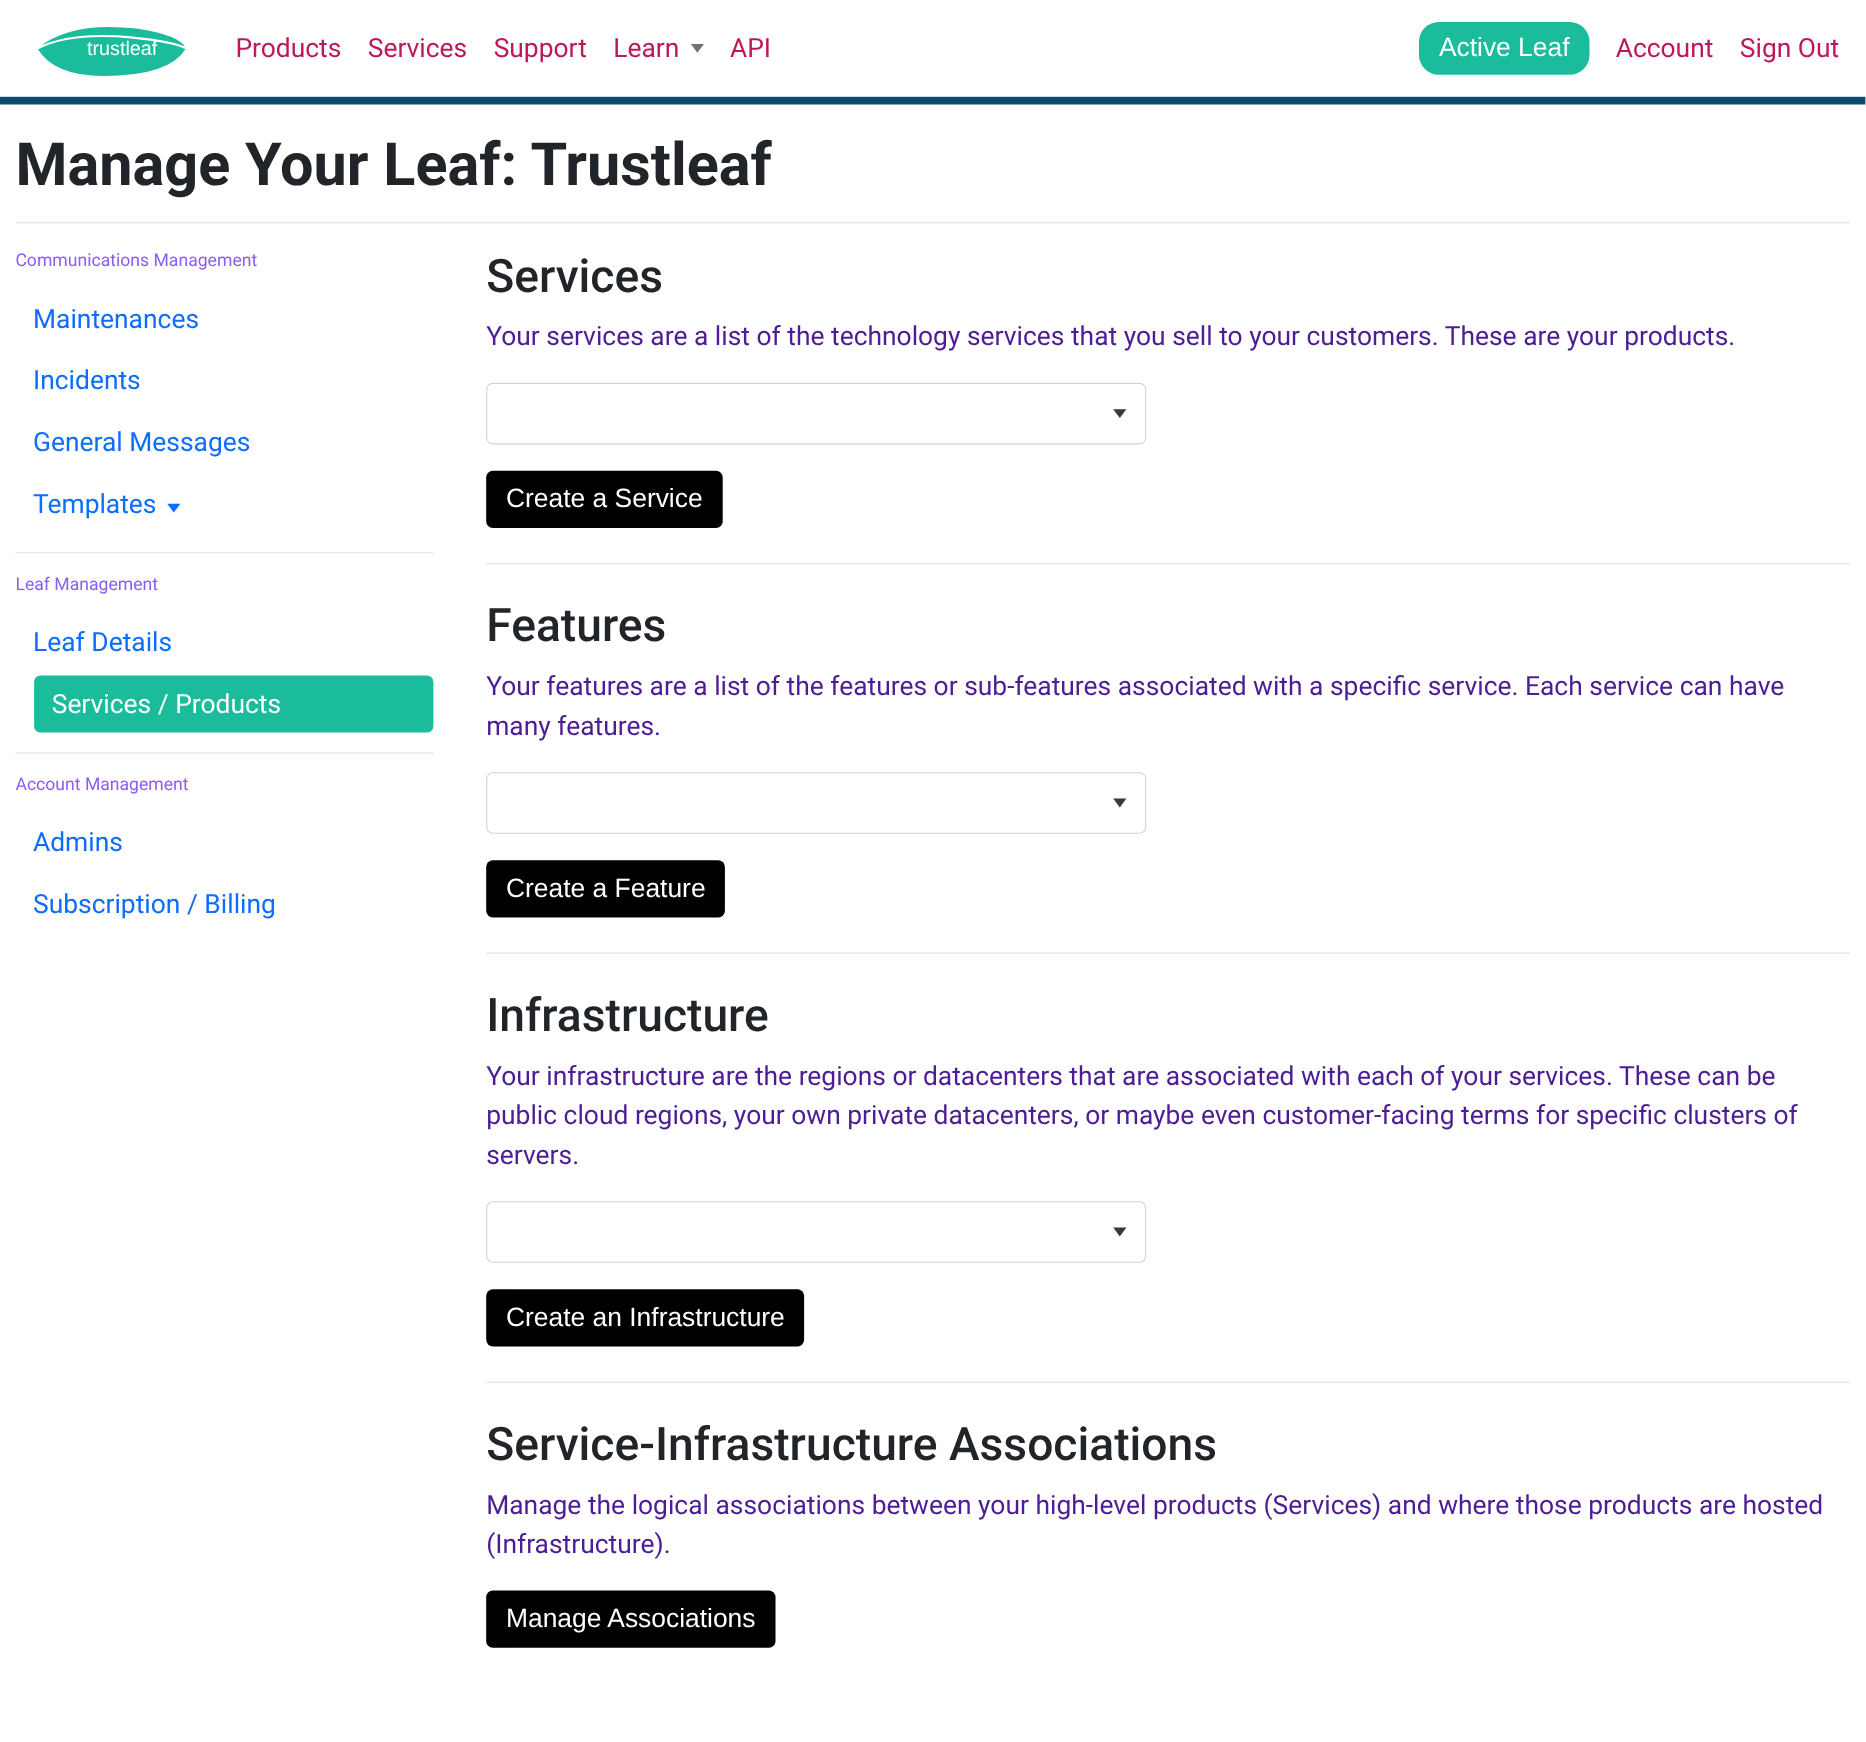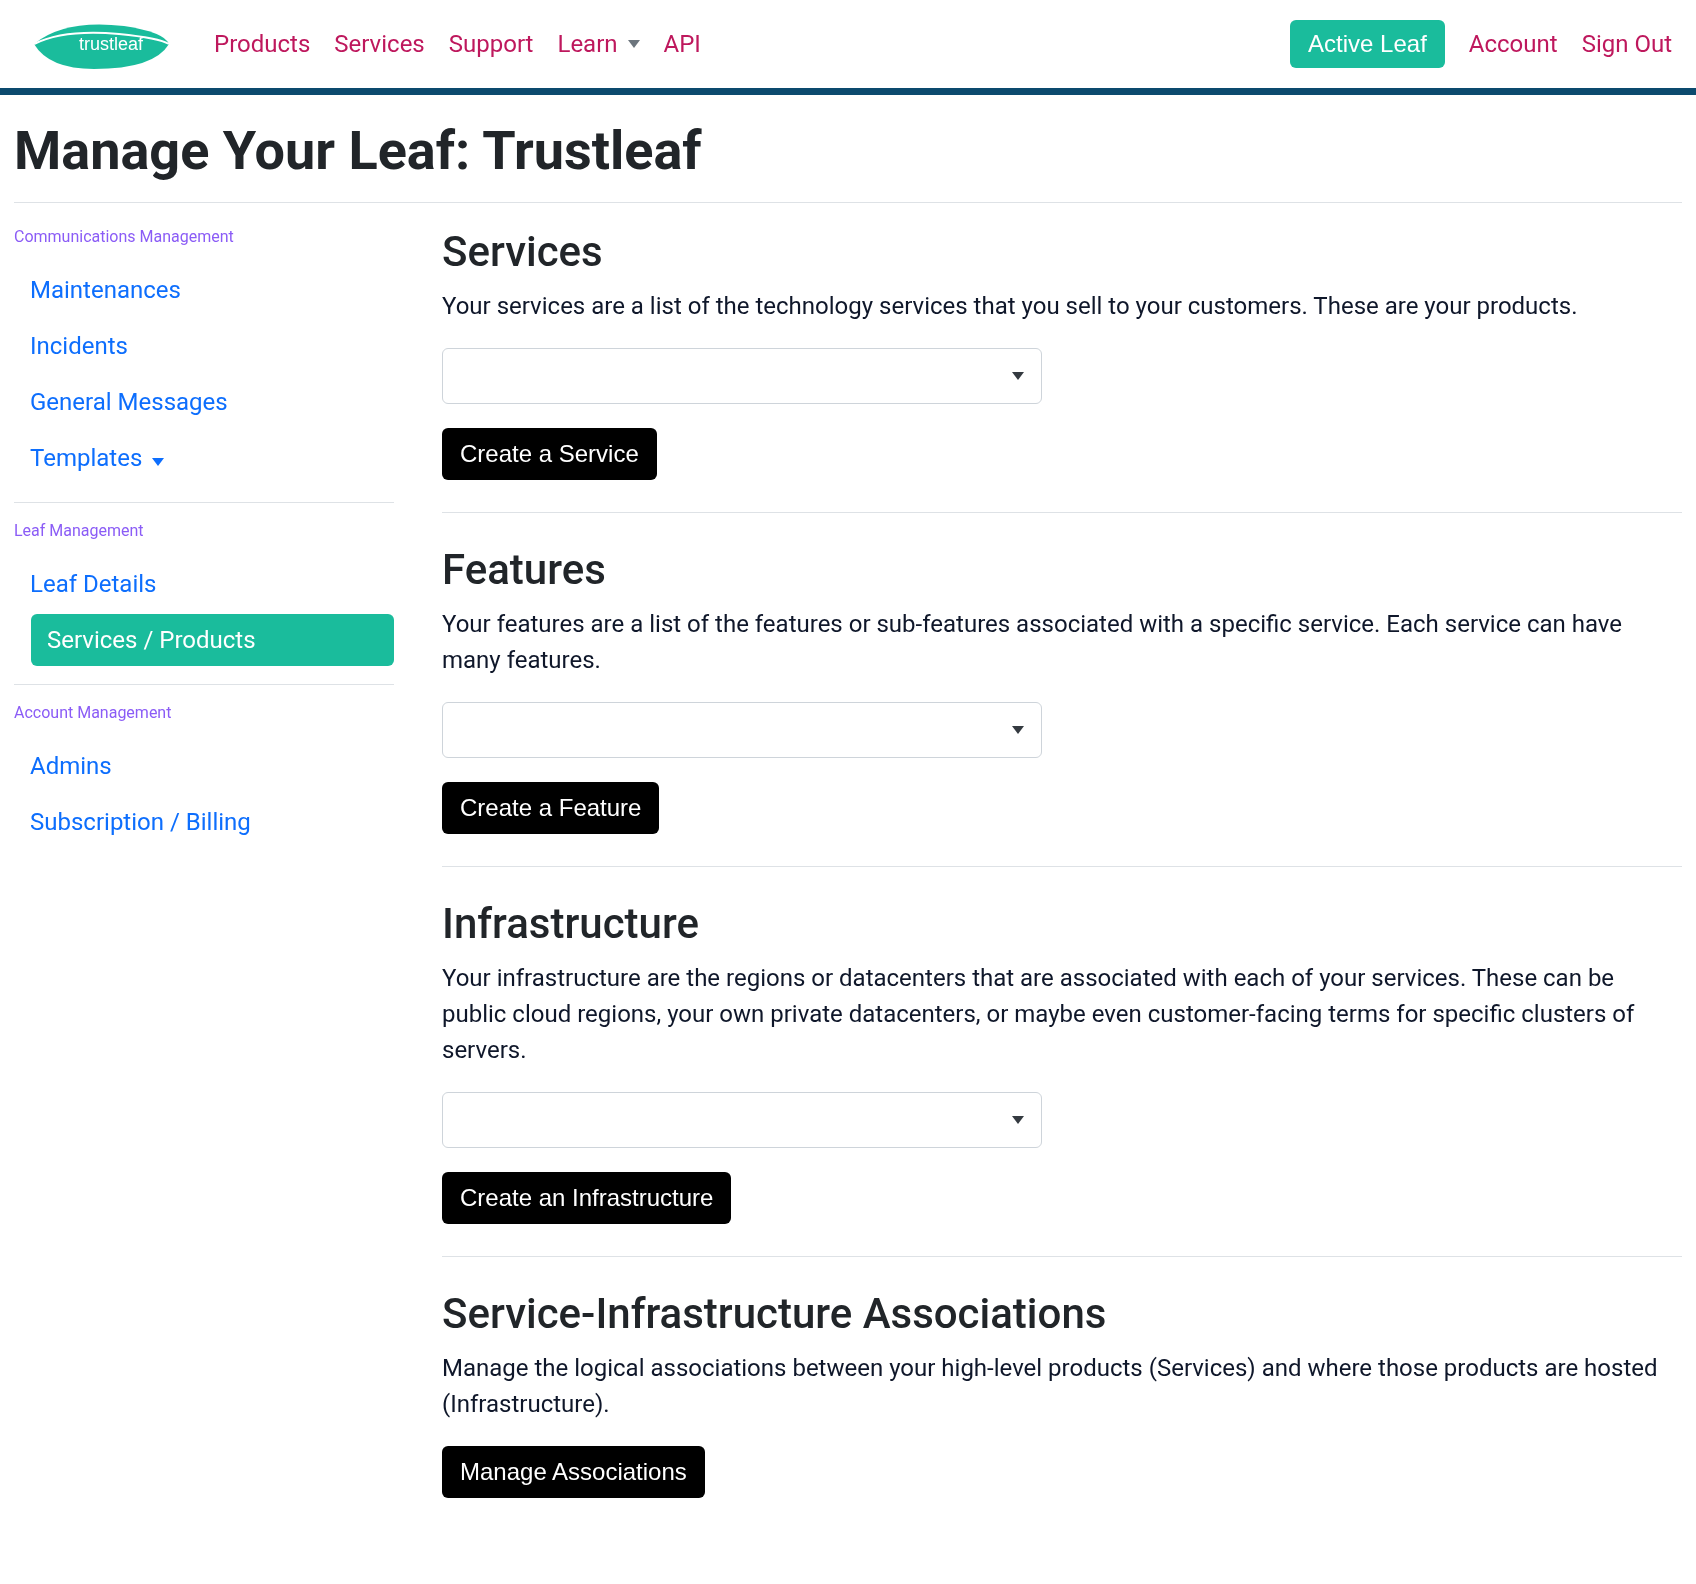--- a/index.html
+++ b/index.html
@@ -32,21 +32,21 @@
   display: flex;
   align-items: center;
   gap: 6px;
 }
 .nav-right { display: flex; gap: 24px; align-items: center; }
 .btn-active-leaf {
   background: #1abc9c;
   color: #fff;
   border: none;
   padding: 10px 18px;
-  border-radius: 6px;
+  border-radius: 18px;
   font-size: 24px;
   cursor: pointer;
 }
 .dropdown-caret {
   display: inline-block;
   width: 0; height: 0;
   border-left: 6px solid transparent;
   border-right: 6px solid transparent;
   border-top: 8px solid #6c757d;
   margin-left: 4px;
@@ -95,21 +95,21 @@
 .main { flex: 1; }
 .section { margin-bottom: 28px; }
 .section-title {
   font-size: 42px;
   font-weight: 500;
   color: #212529;
   margin-bottom: 12px;
 }
 .section-desc {
   font-size: 24px;
-  color: #0f172a;
+  color: #4c1d95;
   line-height: 1.5;
   margin-bottom: 24px;
 }
 .select-box {
   width: 600px;
   height: 56px;
   border: 1px solid #ced4da;
   border-radius: 6px;
   padding: 10px 40px 10px 14px;
   font-size: 22px;

